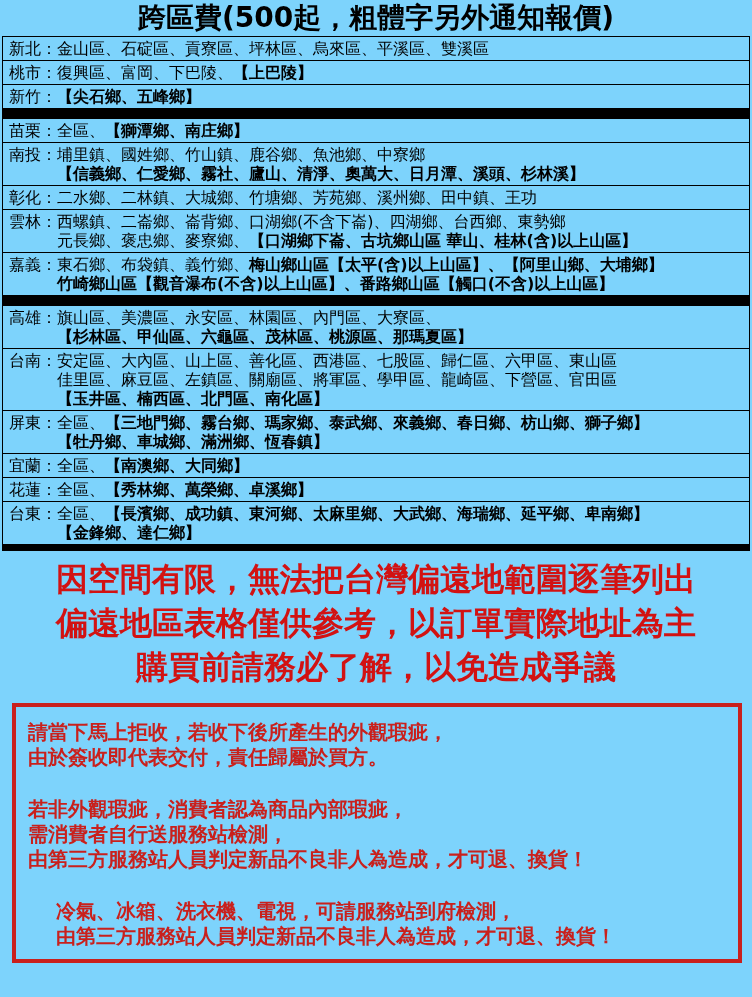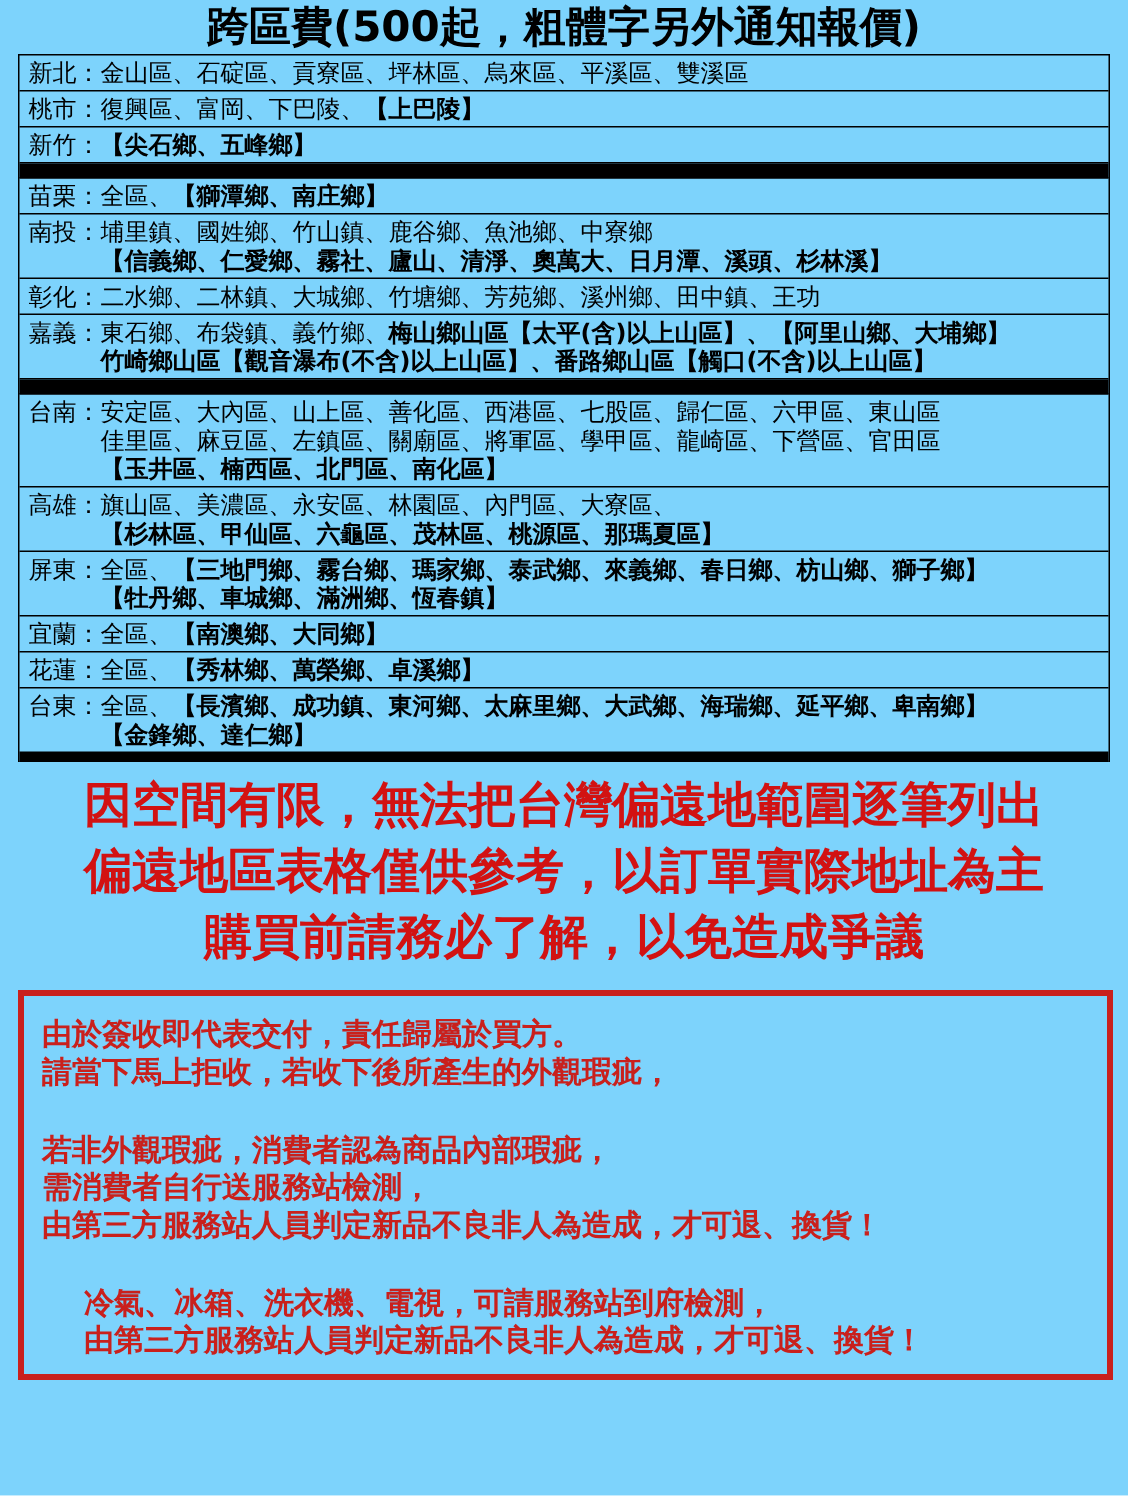--- a/index.html
+++ b/index.html
@@ -6,21 +6,21 @@
   .page{
     width:752px;height:997px;background:#7dd3fc;position:relative;
     font-family:"DejaVu Sans","Liberation Sans",sans-serif;
     color:#000;overflow:hidden;box-sizing:border-box;
   }
   .title{
     text-align:center;font-weight:bold;font-size:28px;line-height:33px;
     padding:1px 0 2px 0;white-space:nowrap;
   }
   .fee-table{
-    margin:0 12px;border:1px solid #000;border-bottom:none;
+    margin:0 2px;border:1px solid #000;border-bottom:none;
   }
   .row{
     display:flex;align-items:flex-start;border-bottom:1px solid #000;
     padding:2px 2px 2px 6px;font-size:16px;line-height:19px;
   }
   .row-label{white-space:nowrap;flex:0 0 auto;}
   .row-content{flex:1;min-width:0;}
   .line{white-space:nowrap;}
   .bold{font-weight:bold;}
   .divider{height:9px;background:#000;border-bottom:1px solid #000;}
@@ -81,43 +81,50 @@
         </span>
   </div>
 
   <div class="row">
     <span class="row-label">彰化：</span>
     <span class="row-content">
           <div class="line"><span>二水鄉、二林鎮、大城鄉、竹塘鄉、芳苑鄉、溪州鄉、田中鎮、王功</span></div>
         </span>
   </div>
 
+  <div class="row">
+    <span class="row-label">雲林：</span>
+    <span class="row-content">
+          <div class="line"><span>西螺鎮、二崙鄉、崙背鄉、口湖鄉(不含下崙)、四湖鄉、台西鄉、東勢鄉</span></div>
+          <div class="line"><span>元長鄉、褒忠鄉、麥寮鄉、</span><span class="bold">【口湖鄉下崙、古坑鄉山區 華山、桂林(含)以上山區】</span></div>
+        </span>
+  </div>
 
   <div class="row">
     <span class="row-label">嘉義：</span>
     <span class="row-content">
           <div class="line"><span>東石鄉、布袋鎮、義竹鄉、</span><span class="bold">梅山鄉山區【太平(含)以上山區】、【阿里山鄉、大埔鄉】</span></div>
           <div class="line"><span class="bold">竹崎鄉山區【觀音瀑布(不含)以上山區】、番路鄉山區【觸口(不含)以上山區】</span></div>
         </span>
   </div>
 <div class="divider"></div>
   <div class="row">
+    <span class="row-label">高雄：</span>
+    <span class="row-content">
+          <div class="line"><span>旗山區、美濃區、永安區、林園區、內門區、大寮區、</span></div>
+          <div class="line"><span class="bold">【杉林區、甲仙區、六龜區、茂林區、桃源區、那瑪夏區】</span></div>
+        </span>
+  </div>
+
+  <div class="row">
     <span class="row-label">台南：</span>
     <span class="row-content">
           <div class="line"><span>安定區、大內區、山上區、善化區、西港區、七股區、歸仁區、六甲區、東山區</span></div>
           <div class="line"><span>佳里區、麻豆區、左鎮區、關廟區、將軍區、學甲區、龍崎區、下營區、官田區</span></div>
           <div class="line"><span class="bold">【玉井區、楠西區、北門區、南化區】</span></div>
-        </span>
-  </div>
-
-  <div class="row">
-    <span class="row-label">高雄：</span>
-    <span class="row-content">
-          <div class="line"><span>旗山區、美濃區、永安區、林園區、內門區、大寮區、</span></div>
-          <div class="line"><span class="bold">【杉林區、甲仙區、六龜區、茂林區、桃源區、那瑪夏區】</span></div>
         </span>
   </div>
 
   <div class="row">
     <span class="row-label">屏東：</span>
     <span class="row-content">
           <div class="line"><span>全區、</span><span class="bold">【三地門鄉、霧台鄉、瑪家鄉、泰武鄉、來義鄉、春日鄉、枋山鄉、獅子鄉】</span></div>
           <div class="line"><span class="bold">【牡丹鄉、車城鄉、滿洲鄉、恆春鎮】</span></div>
         </span>
   </div>
@@ -145,22 +152,22 @@
   </div>
 <div class="divider thin"></div>
     </div>
   <div class="notice" id="notice" style="color: rgb(210, 18, 18);">
       <div class="notice-line">因空間有限，無法把台灣偏遠地範圍逐筆列出</div>
       <div class="notice-line">偏遠地區表格僅供參考，以訂單實際地址為主</div>
       <div class="notice-line">購買前請務必了解，以免造成爭議</div>
     </div>
   <div class="warning-box" id="warnBox" style="color: rgb(201, 32, 28); border-color: rgb(201, 32, 28);">
       <div class="warning-para">
+        <div class="warning-line">請當下馬上拒收，若收下後所產生的外觀瑕疵，</div>
         <div class="warning-line">由於簽收即代表交付，責任歸屬於買方。</div>
-        <div class="warning-line">請當下馬上拒收，若收下後所產生的外觀瑕疵，</div>
       </div>
       <div class="warning-para">
         <div class="warning-line">若非外觀瑕疵，消費者認為商品內部瑕疵，</div>
         <div class="warning-line">需消費者自行送服務站檢測，</div>
         <div class="warning-line">由第三方服務站人員判定新品不良非人為造成，才可退、換貨！</div>
       </div>
       <div class="warning-para">
         <div class="warning-line">冷氣、冰箱、洗衣機、電視，可請服務站到府檢測，</div>
         <div class="warning-line">由第三方服務站人員判定新品不良非人為造成，才可退、換貨！</div>
       </div>

